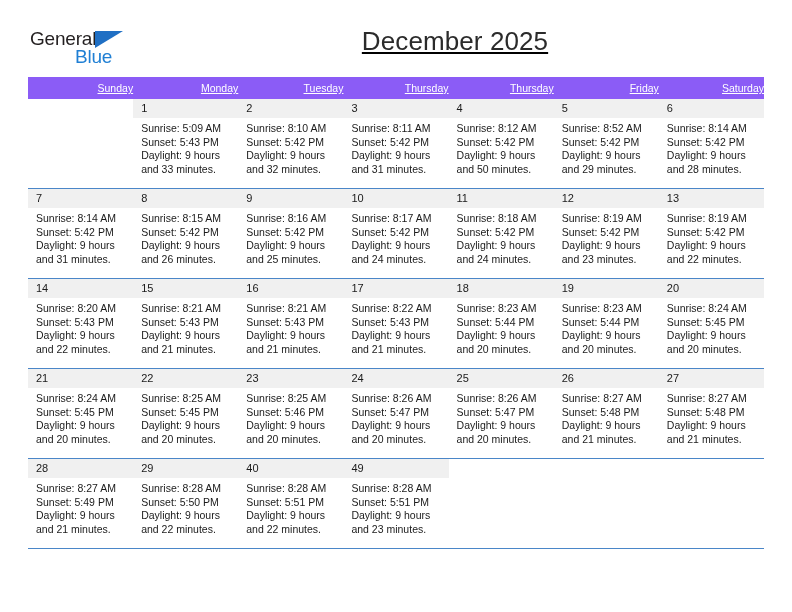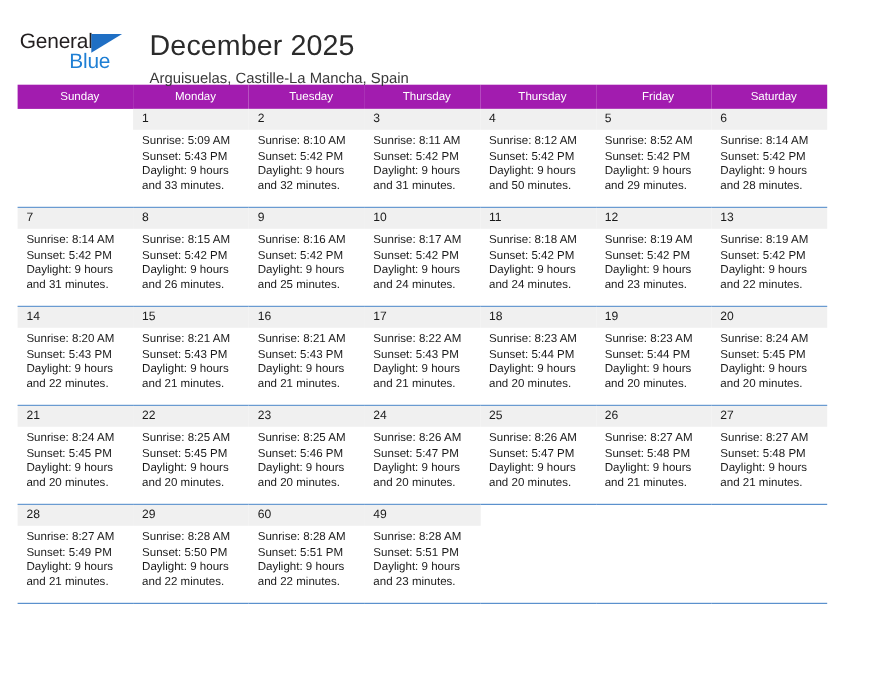--- a/index.html
+++ b/index.html
@@ -12,21 +12,21 @@
     height: 612px;
     font-family: "Liberation Sans", sans-serif;
     color: #000000;
     overflow: hidden;
   }
   .page {
     position: relative;
     width: 792px;
     height: 596px;
     box-sizing: border-box;
-    padding: 0 16px;
+    padding: 0 28px;
   }
 
   
   .header {
     display: flex;
     align-items: flex-start;
     justify-content: space-between;
     height: 74px;
     padding-top: 26px;
     box-sizing: border-box;
@@ -59,23 +59,24 @@
     position: absolute;
     left: 31px;
     top: 20px;
     font-size: 19px;
     letter-spacing: -0.2px;
     color: #1f7fd4;
     font-family: "Liberation Sans", sans-serif;
     margin-left: 16px;
   }
   .title-block {
-    text-align: left;
+    text-align: center;
     flex: 1 1 auto;
     padding-right: 2px;
+    text-decoration: underline;
   }
   .cal-title {
     font-size: 26px;
     color: #2b2b2b;
     font-weight: normal;
     line-height: 30px;
     letter-spacing: 0.1px;
   }
   .cal-subtitle {
     font-size: 13.5px;
@@ -85,29 +86,30 @@
   }
 
   
   .calendar {
     width: 736px;
     border-collapse: collapse;
     table-layout: fixed;
     margin-top: 3px;
   }
   .calendar th {
-    background: #a21caf;
+    background: #8b5cf6;
     color: #ffffff;
     font-size: 10.5px;
     font-weight: normal;
-    text-align: center;
+    text-align: right;
     padding: 5px 0 5px 8px;
     height: 20px;
     box-sizing: border-box;
     border: none;
+    text-decoration: underline;
   }
   .calendar td {
     vertical-align: top;
     border-bottom: 1px solid #4a86c8;
     padding: 0;
     height: 89px;
     box-sizing: border-box;
   }
   .cell-inner {
     height: 89px;
@@ -145,21 +147,20 @@
   <div class="header">
 
     <div class="brand">
       <span class="brand-general">General</span>
       <span class="brand-tri"></span>
       <span class="brand-blue">Blue</span>
     </div>
 
     <div class="title-block">
       <div class="cal-title">December 2025</div>
-      <div class="cal-subtitle">Arguisuelas, Castille-La Mancha, Spain</div>
     </div>
 
   </div>
 
   <table class="calendar">
     <thead>
       <tr>
         <th>Sunday</th>
         <th>Monday</th>
         <th>Tuesday</th>
@@ -498,21 +499,21 @@
               <div class="cell-body">
                 <div>Sunrise: 8:28 AM</div>
                 <div>Sunset: 5:50 PM</div>
                 <div>Daylight: 9 hours</div>
                 <div>and 22 minutes.</div>
               </div>
             </div>
           </td>
           <td>
             <div class="cell-inner">
-              <span class="daynum">60</span>
+              <span class="daynum">40</span>
               <div class="cell-body">
                 <div>Sunrise: 8:28 AM</div>
                 <div>Sunset: 5:51 PM</div>
                 <div>Daylight: 9 hours</div>
                 <div>and 22 minutes.</div>
               </div>
             </div>
           </td>
           <td>
             <div class="cell-inner">

